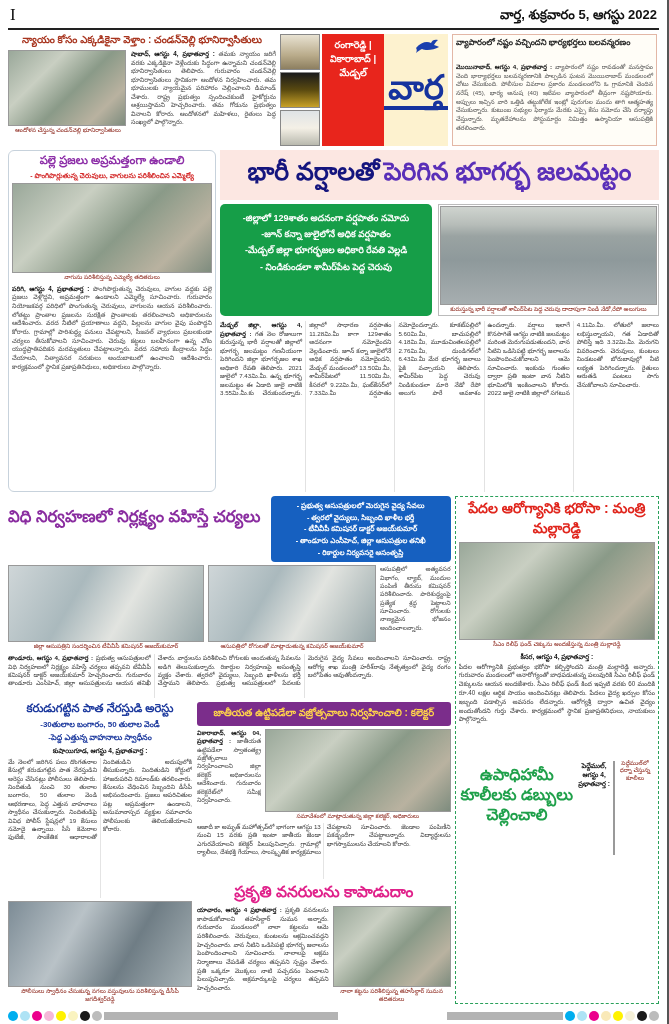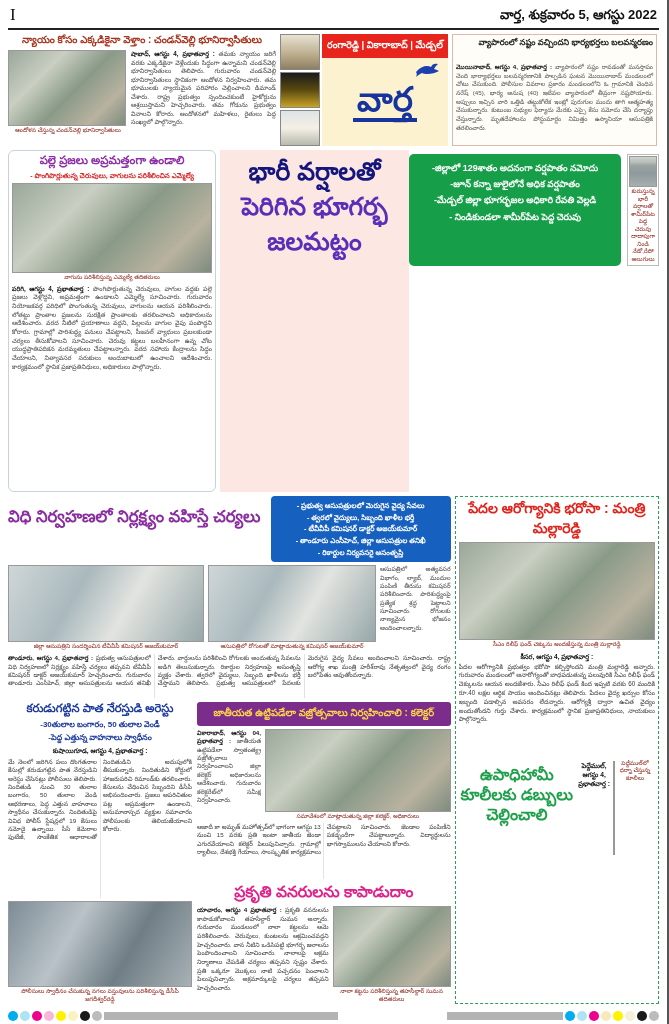--- a/index.html
+++ b/index.html
@@ -29,37 +29,37 @@
   .h-photo-wrap{ width:120px;}
   .h-photo{ width:118px; height:76px;}
   .h-body{ flex:1; font-size:6.3px; color:#444; text-align:justify; line-height:1.35; overflow:hidden;}
   .dateline{ font-weight:bold; color:#111; }
   .h-mast{ width:168px; display:flex; gap:2px;}
   .collage{ width:40px; display:flex; flex-direction:column; gap:2px;}
   .collage > div{ flex:1; border:1px solid #888;}
   .c1{ background:linear-gradient(180deg,#e8e2d2,#b9ab8a 60%,#8d7f60);}
   .c2{ background:linear-gradient(180deg,#1a1a1a,#5a4a10 50%,#c9a227);}
   .c3{ background:linear-gradient(180deg,#dfe3e6,#f4f0e6 50%,#b9b9ae);}
-  .mast-right{ flex:1; display:flex; flex-direction:column;}
+  .mast-right{ flex:1; display:flex; flex-direction:row;}
   .edition-banner{ background:#e8251c; color:#fff; font-weight:bold; font-size:9.5px;
     text-align:center; padding:5px 1px; }
   .logo-box{ flex:1; background:#fdf2cf; display:flex; align-items:center; justify-content:center; position:relative;}
   .logo-text{ font-size:34px; font-weight:bold; color:#16339e; border-bottom:4px solid #16339e; line-height:1.05; padding:0 4px 1px;}
   .dove{ position:absolute; top:4px; right:8px; }
   .h-right{ width:205px; border:1px solid #e3b7a6; background:#fffdf7; padding:2px 3px; overflow:hidden;}
-  .h-right h3{ font-size:8.3px; color:#222; text-align:right; margin-bottom:14px;}
+  .h-right h3{ font-size:8.3px; color:#222; text-align:left; margin-bottom:14px;}
   .h-right .body{ font-size:6.2px; color:#555; text-align:justify; line-height:1.4;}
   
   .band1{ display:flex; gap:4px; margin:4px 8px 0; height:342px;}
   .b1-left{ width:208px; border:1px solid #c7d2dc; border-radius:6px; padding:3px; display:flex; flex-direction:column; overflow:hidden;}
   .b1-left h2{ font-size:11.5px; color:#8d2fa8; text-align:center;}
   .b1-left .sub{ font-size:7px; color:#d42a2a; font-weight:bold; text-align:center; margin:2px 0;}
   .b1-photo{ width:100%; height:90px;}
   .b1-body{ flex:1; font-size:6.3px; color:#444; text-align:justify; line-height:1.38; margin-top:2px; overflow:hidden;}
-  .b1-main{ flex:1; display:flex; flex-direction:row; overflow:hidden;}
+  .b1-main{ flex:1; display:flex; flex-direction:column; overflow:hidden;}
   .pink-head{ background:#fce7e2; text-align:center; padding:7px 2px 8px;}
   .pink-head .hl1{ font-size:25px; font-weight:bold; color:#15157e;}
   .pink-head .hl2{ font-size:25px; font-weight:bold; color:#5a2fb8;}
   .b1-row{ display:flex; gap:6px; margin-top:4px; height:112px;}
   .green-box{ width:212px; background:#169e48; color:#fff; border-radius:5px; padding:6px 3px;
     font-size:9px; font-weight:bold; text-align:center; line-height:1.8;}
   .lake-wrap{ flex:1; border:1px solid #bbb; padding:1px; display:flex; flex-direction:column;}
   .lake-photo{ flex:1;}
   .b1-body-cols{ flex:1; margin-top:5px; column-count:5; column-gap:7px; column-rule:1px solid #e2e2e2;
     font-size:6.2px; color:#3a3a3a; text-align:justify; line-height:1.38; overflow:hidden;}

